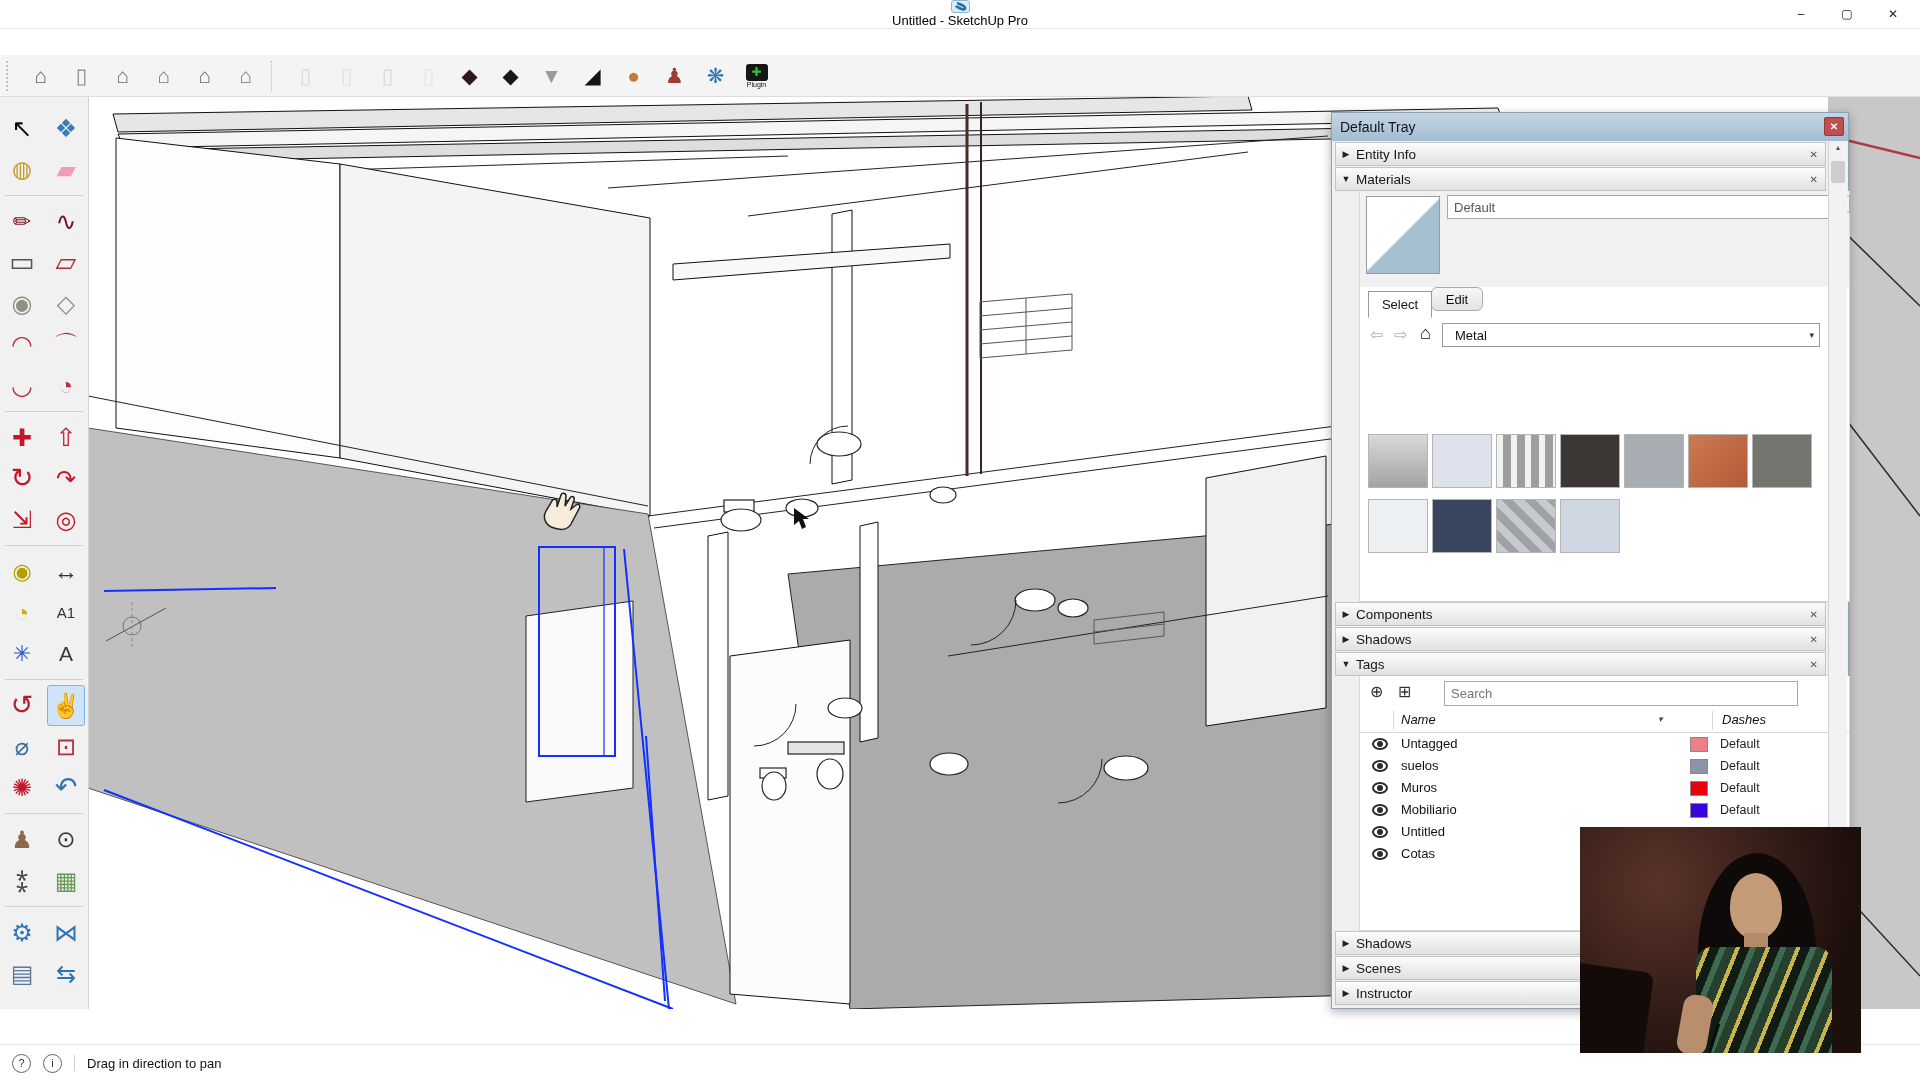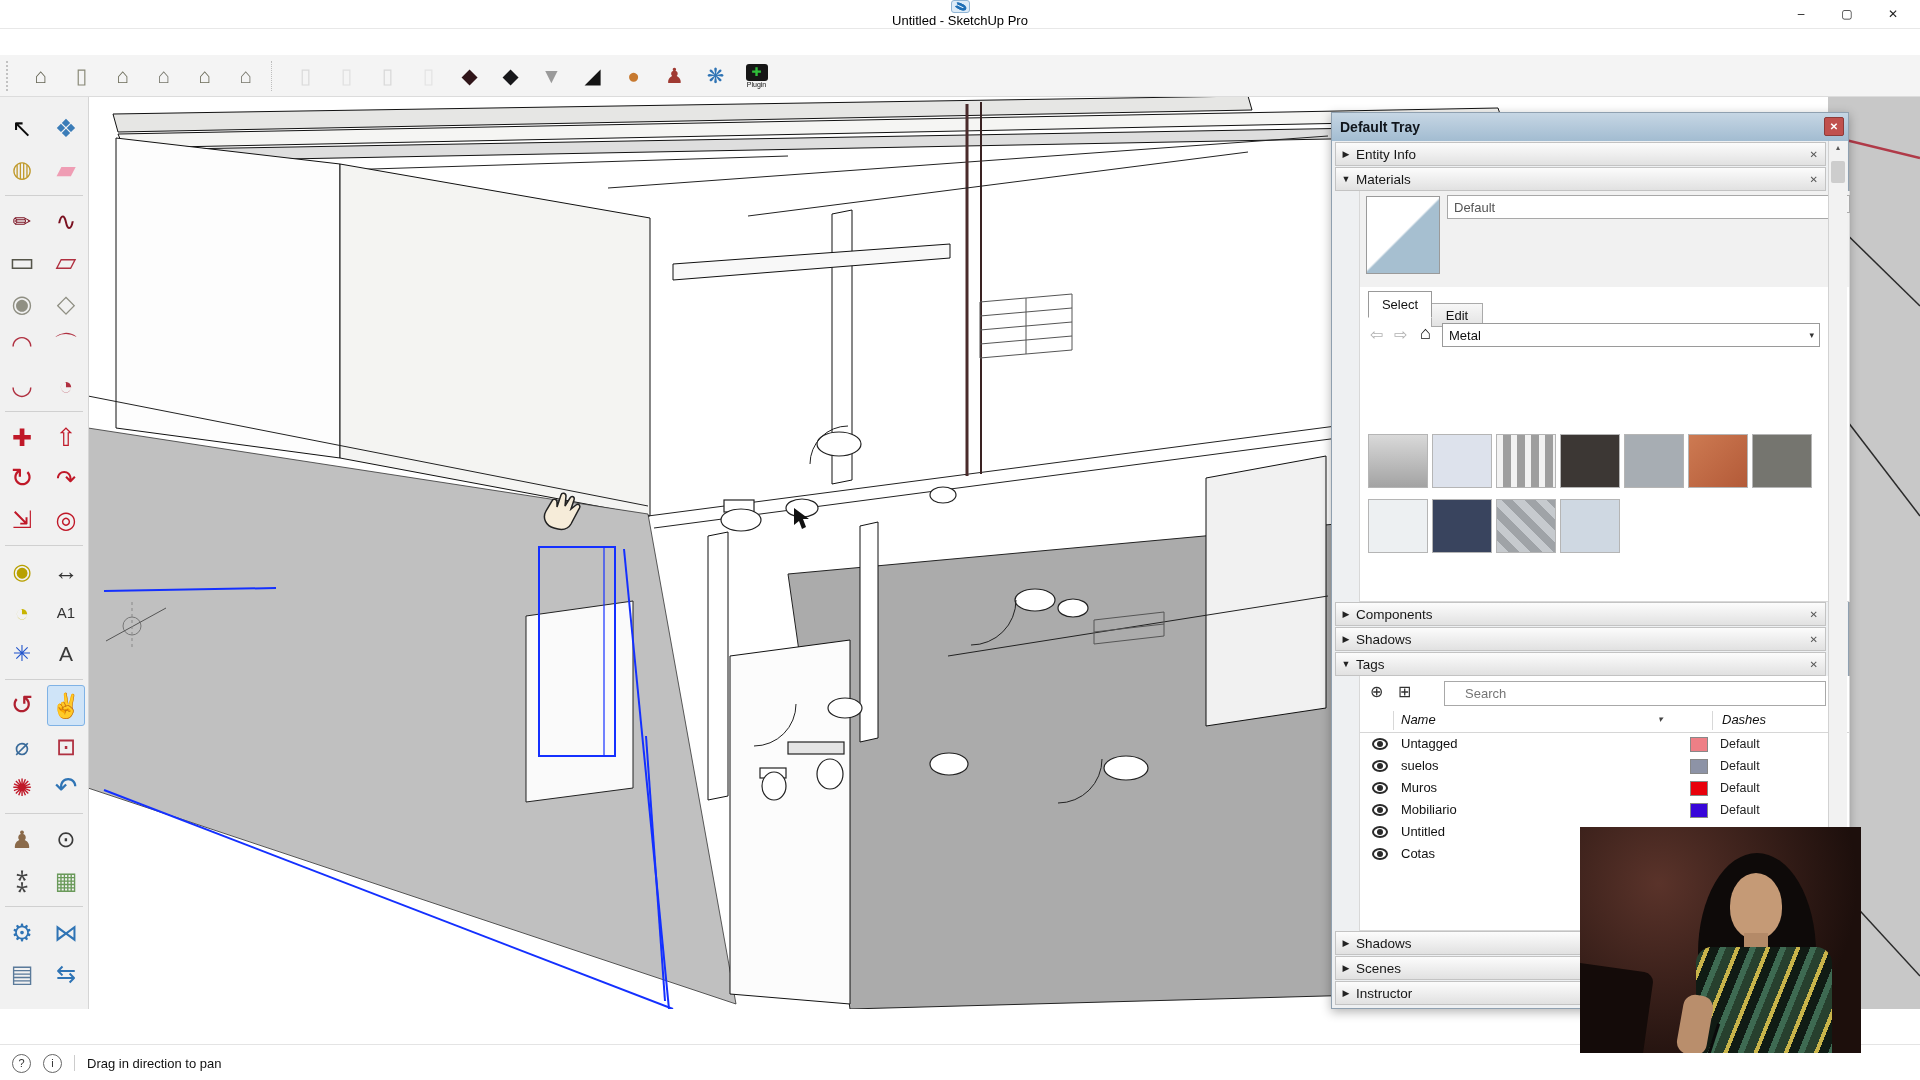--- a/index.html
+++ b/index.html
@@ -36,49 +36,49 @@
   .pal-item .g{font-size:22px;line-height:1;}
   .pal-item.active{background:#cfe4f8;border:1px solid #7fb2e5;width:36px;height:39px;}
   .pal-div{grid-column:1/3;width:78px;height:1px;background:#d0d0d0;margin:5px 0;}
   
   .viewport{position:absolute;left:88px;top:96px;width:1832px;height:913px;z-index:1;}
   
   .tray{position:absolute;left:1331px;top:112px;width:516px;height:895px;background:#eef0f2;
         border:1px solid #8fa0b0;box-shadow:0 3px 10px rgba(0,0,0,.3);z-index:8;font-size:13px;}
   .tray-title{position:absolute;left:0;top:0;right:0;height:28px;
         background:linear-gradient(#c6d6e4,#a2bcd1);display:flex;align-items:center;
-        padding-left:8px;font-weight:bold;font-size:14px;color:#10151c;}
+        padding-left:8px;font-weight:normal;font-size:14px;color:#10151c;}
   .tray-close{position:absolute;right:4px;top:4px;width:18px;height:17px;background:#c0504d;
         color:#fff;font-size:10px;font-weight:bold;display:flex;align-items:center;
         justify-content:center;border-radius:2px;border:1px solid #8d3a38;}
   .sec{position:absolute;left:3px;width:491px;height:24px;
        background:linear-gradient(#fcfcfc,#e1e1e1);border:1px solid #c3c3c3;box-sizing:border-box;
        display:flex;align-items:center;font-size:13.5px;color:#161616;}
   .sec .tri{width:20px;text-align:center;font-size:9px;color:#222;}
   .sec .x{position:absolute;right:7px;font-size:10px;color:#555;}
   .panel-body{position:absolute;left:3px;width:491px;background:#fff;border:1px solid #d8d8d8;
        border-top:none;box-sizing:border-box;margin-left:24px;}
   .mat-top{position:absolute;left:0;top:0;right:0;height:96px;background:#f1f1f1;}
   .mat-thumb{position:absolute;left:6px;top:5px;width:72px;height:76px;border:1px solid #9a9a9a;
        background:linear-gradient(135deg,#ffffff 49%,#a6bfd0 51%);}
   .mat-name{position:absolute;left:87px;top:4px;width:370px;height:20px;border:1px solid #a8a8a8;
        background:#fff;font-size:13px;color:#555;padding:1px 6px;font-family:"Liberation Sans",sans-serif;}
   .mini-ic{position:absolute;font-size:14px;color:#444;}
   .tab{position:absolute;display:flex;align-items:center;justify-content:center;font-size:13px;color:#111;}
   .tab.on{background:#fff;border:1px solid #999;border-bottom:1px solid #fff;z-index:2;}
   .tab.off{background:linear-gradient(#f7f7f7,#e3e3e3);border:1px solid #aaa;}
   .combo{position:absolute;background:#fff;border:1px solid #9a9a9a;display:flex;align-items:center;
-       padding:0 6px;font-size:13px;color:#111;box-sizing:border-box;}
+       padding:0 12px;font-size:13px;color:#111;box-sizing:border-box;}
   .combo .caret{position:absolute;right:5px;font-size:9px;color:#333;}
   .swatches{position:absolute;left:8px;top:243px;display:grid;grid-template-columns:repeat(7,60px);
        gap:11px 4px;}
   .swatch{width:58px;height:52px;border:1px solid #b5b5b5;}
   .tagbar-ic{position:absolute;font-size:16px;color:#333;}
   .search-input{position:absolute;left:84px;top:5px;width:340px;height:21px;border:1px solid #a8a8a8;
-       background:#fff;font-size:13px;padding:1px 20px;color:#444;font-family:"Liberation Sans",sans-serif;}
+       background:#fff;font-size:13px;padding:1px 6px;color:#444;font-family:"Liberation Sans",sans-serif;}
   .tag-head{position:absolute;left:0;top:33px;width:489px;height:23px;border-bottom:1px solid #d6d6d6;font-style:italic;}
   .tag-head .vline{position:absolute;top:2px;bottom:2px;width:1px;background:#d8d8d8;}
   .tag-rows{position:absolute;left:0;top:57px;width:489px;}
   .tag-row{position:relative;height:22px;}
   .eye{position:absolute;left:12px;top:5px;width:16px;height:12px;border:2px solid #2a2a2a;
        border-radius:50%;box-sizing:border-box;}
   .eye:after{content:"";position:absolute;left:3px;top:1px;width:6px;height:6px;background:#2a2a2a;border-radius:50%;}
   .tag-name{position:absolute;left:41px;top:3px;font-size:13px;color:#111;}
   .tag-color{position:absolute;left:330px;top:4px;width:16px;height:13px;border:1px solid #888;}
   .tag-dash{position:absolute;left:360px;top:4px;font-size:12.5px;color:#222;}
@@ -450,21 +450,21 @@
       <div class="mat-top"></div>
       <div class="mat-thumb"></div>
       <input class="mat-name" readonly="" value="Default" style="">
       <span class="mini-ic" style="left:472px;top:4px;border:1px solid #aaa;background:#f4f4f4;padding:0 2px;">⊞</span>
       <span class="mini-ic" style="left:472px;top:36px;font-size:16px;">◩</span>
       <span class="mini-ic" style="left:472px;top:64px;color:#8fa3b0;font-size:16px;">◣</span>
 
       <div class="tab on" style="left:8px;top:100px;width:62px;height:25px;">
           <span>Select</span>
         </div>
-      <div class="tab off" style="left:71px;top:112px;width:50px;height:22px;">
+      <div class="tab off" style="left:71px;top:96px;width:50px;height:22px;border-radius:6px;">
           <span>Edit</span>
         </div>
       <span class="mini-ic" style="left:468px;top:102px;">✎</span>
 
       <span class="mini-ic" style="left:10px;top:134px;color:#b0b0b0;font-size:16px;">⇦</span>
       <span class="mini-ic" style="left:34px;top:134px;color:#b0b0b0;font-size:16px;">⇨</span>
       <span class="mini-ic" style="left:60px;top:132px;color:#111;font-size:18px;">⌂</span>
       <div class="combo" style="left:82px;top:132px;width:378px;height:24px;">
         <span>Metal</span>
         <span class="caret">▾</span>

